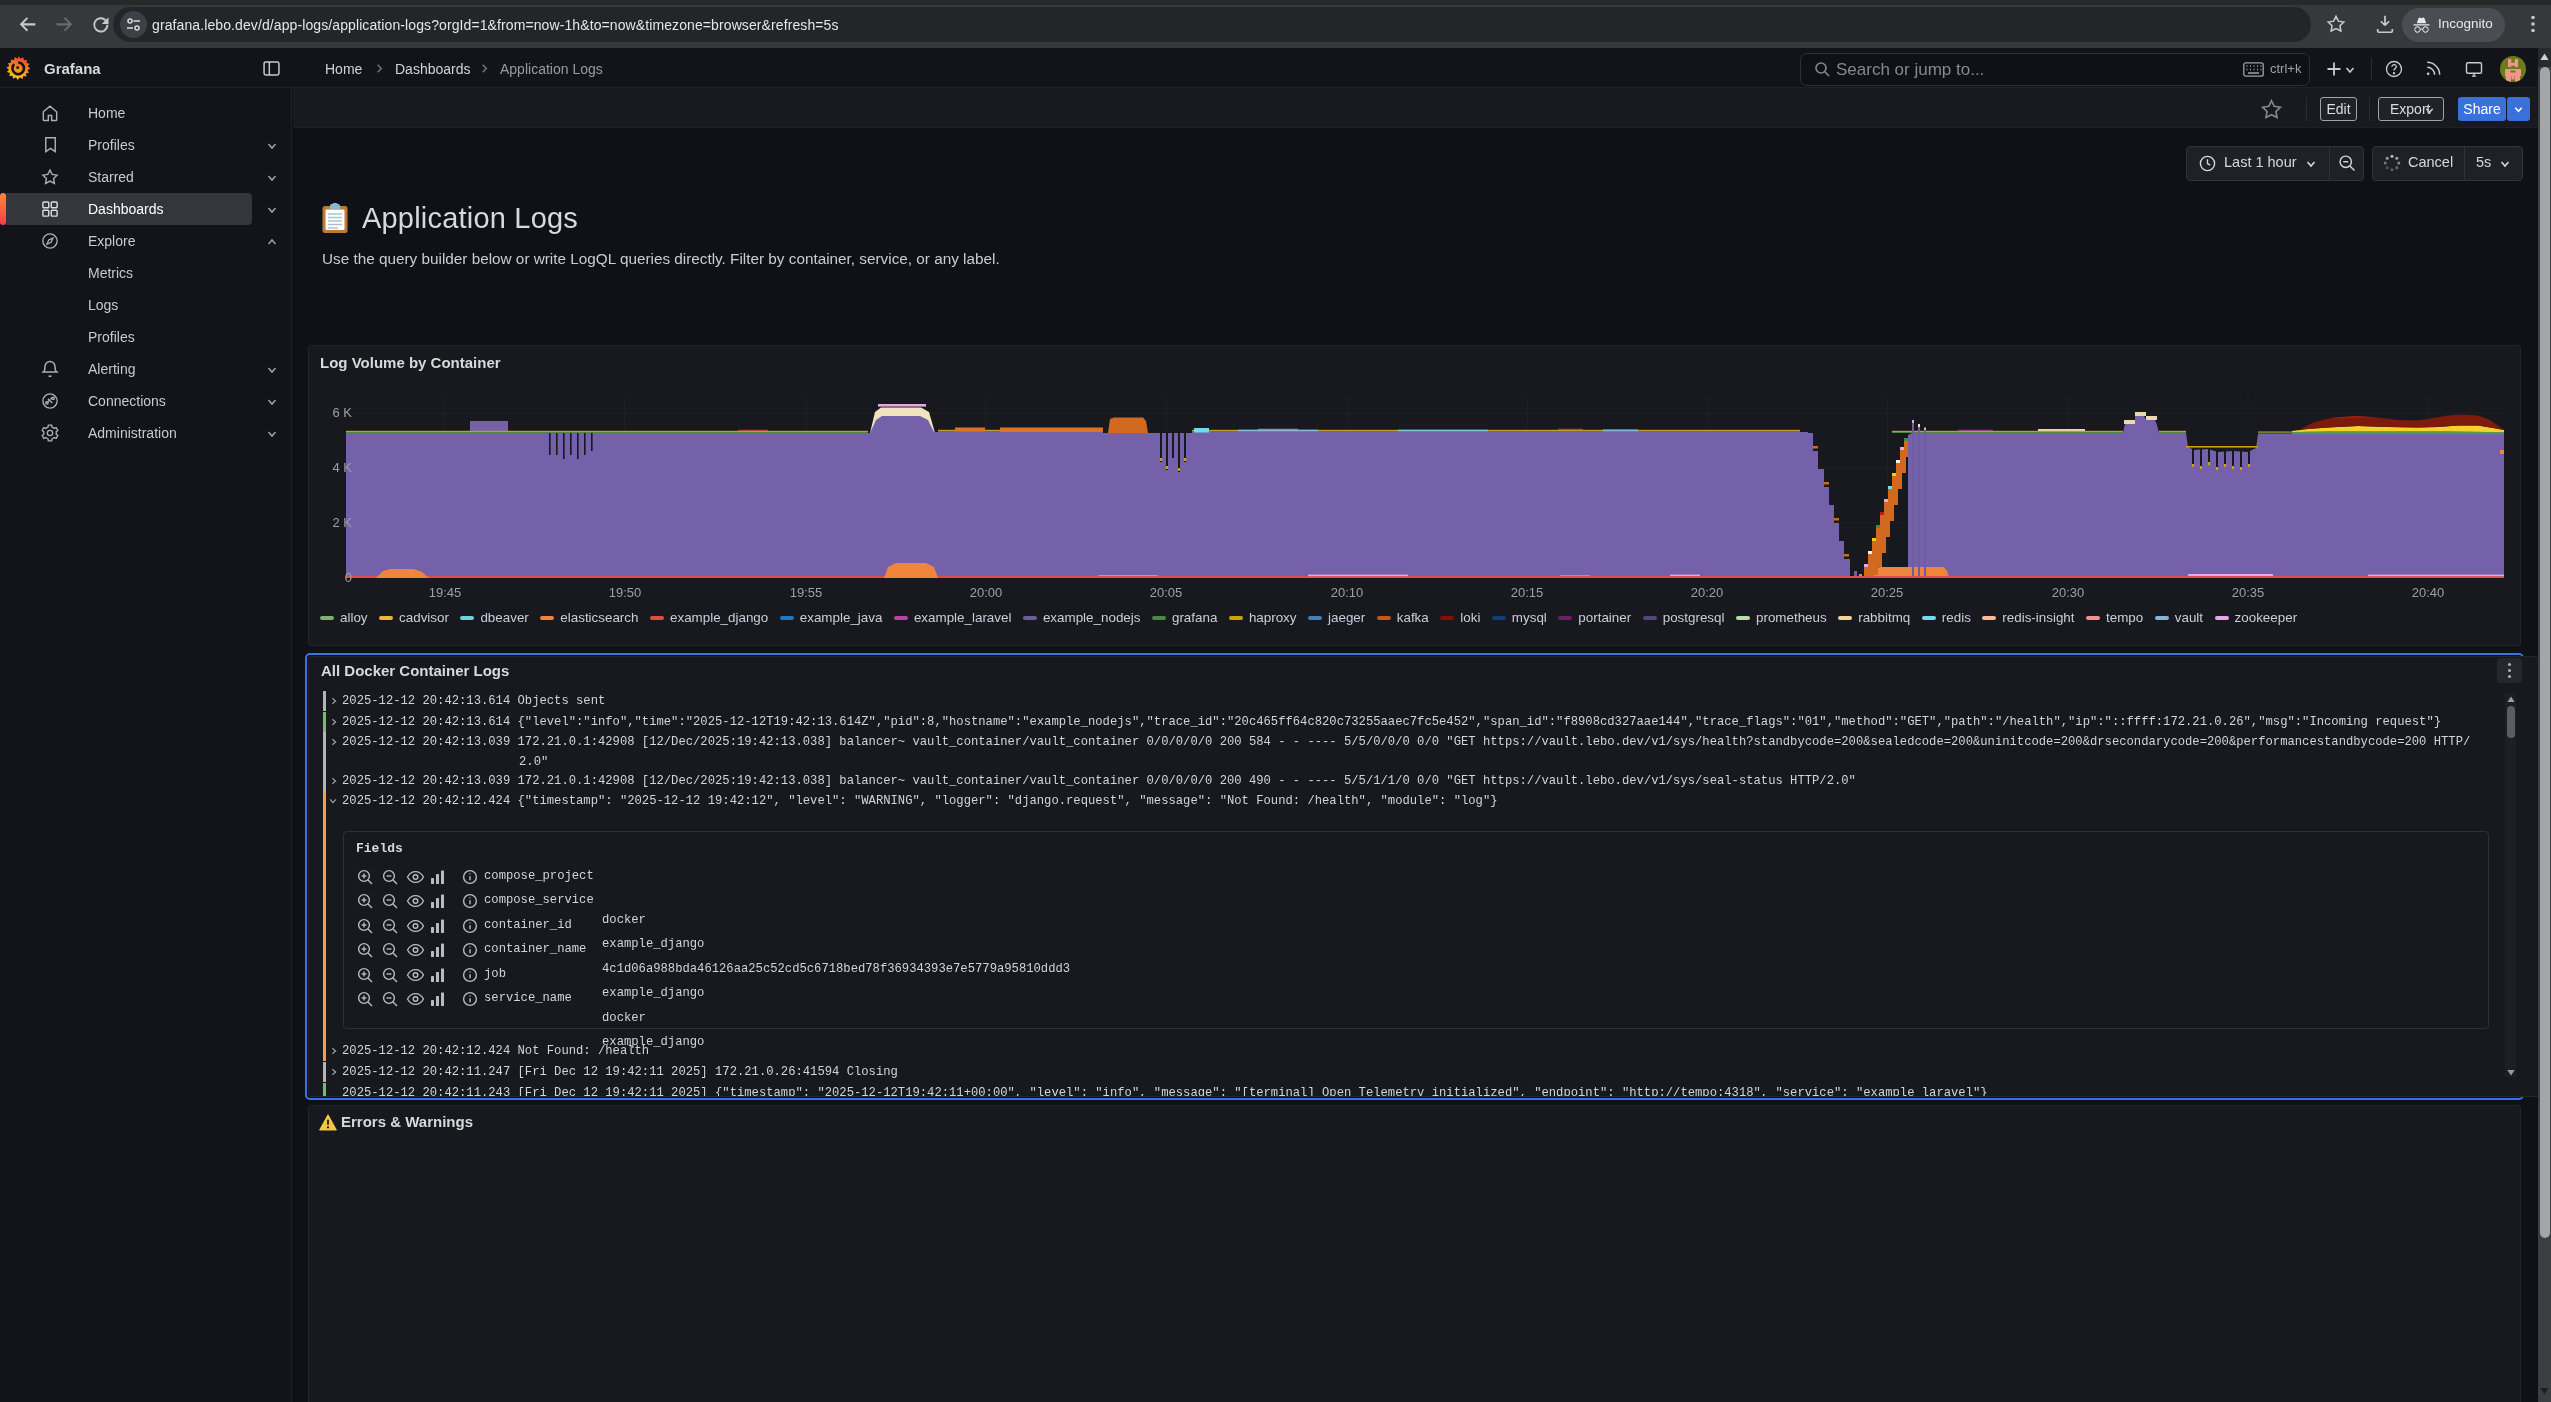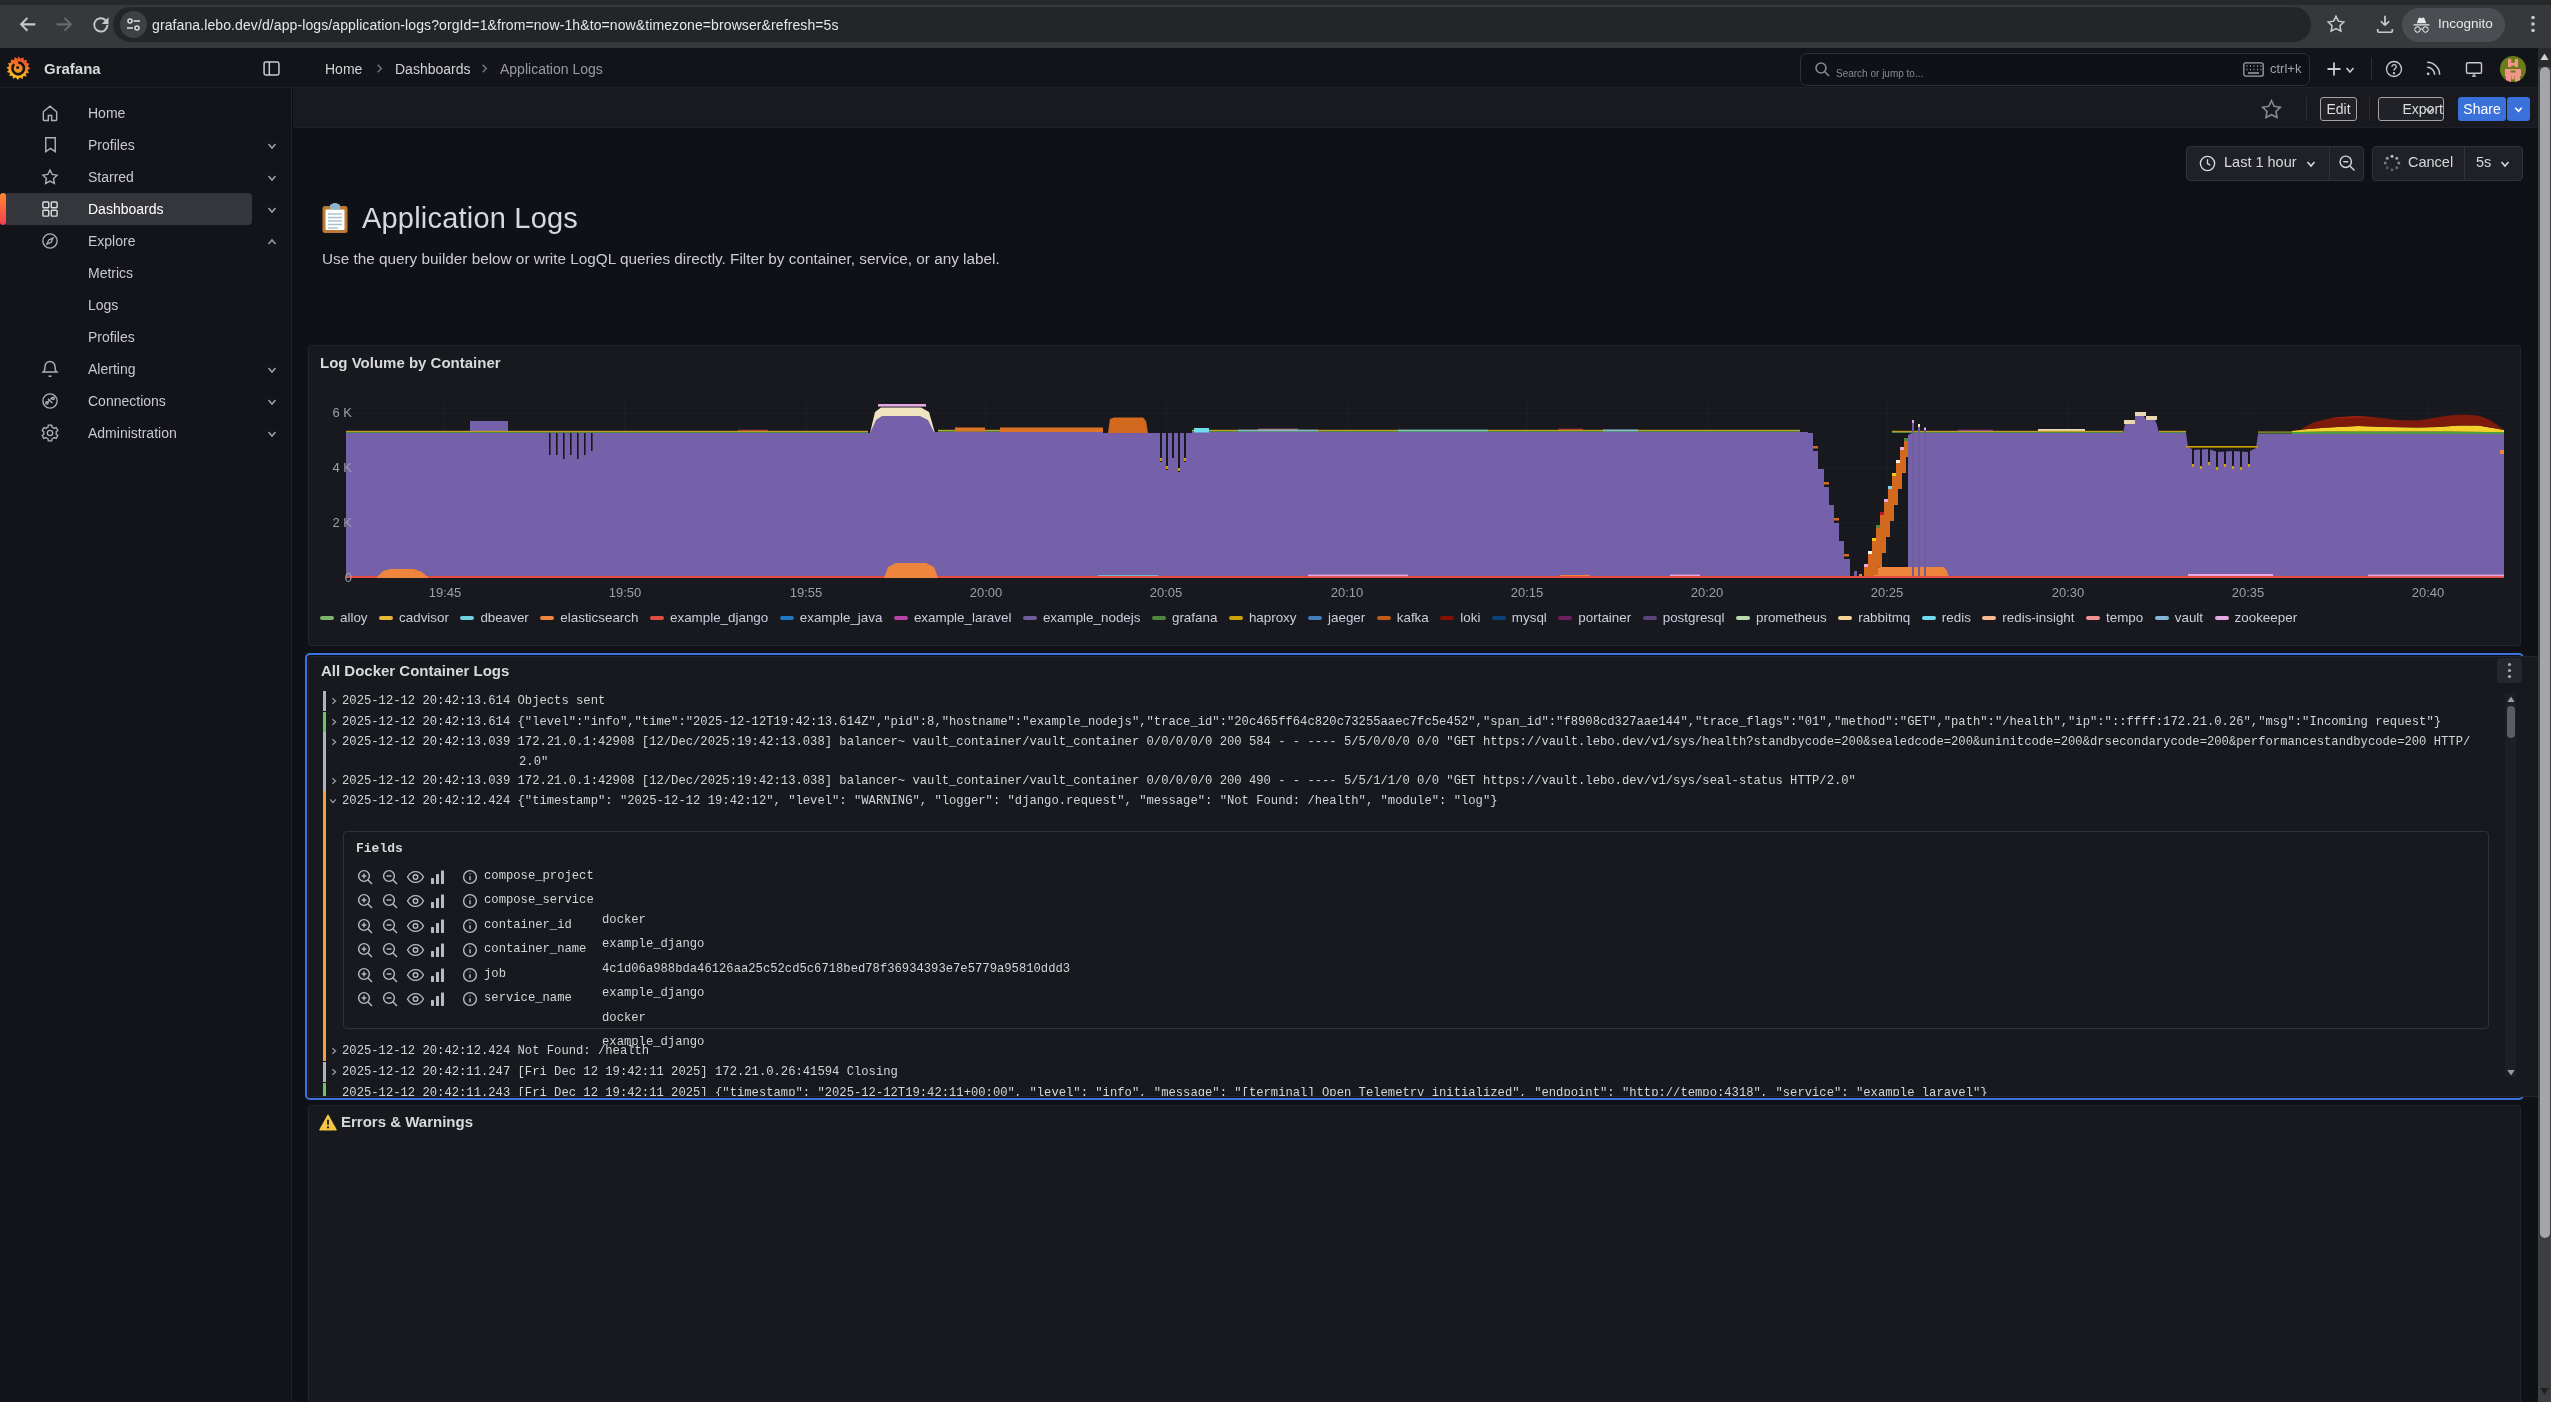--- a/index.html
+++ b/index.html
@@ -15,21 +15,21 @@
   #urltext { position:absolute; left:152px; top:17px; font-size:14px; color:#e4e6e9; letter-spacing:0.1px; }
   #incog { position:absolute; left:2402px; top:8px; width:103px; height:34px; border-radius:17px; background:#4a4d51; }
   #incog span { position:absolute; left:36px; top:8px; color:#e8e9eb; font-size:13.5px; }
   
   #gheader { position:absolute; left:0; top:48px; width:2551px; height:40px; background:#13141a; border-bottom:1px solid #202126; }
   #glogotext { position:absolute; left:44px; top:60px; font-size:15px; font-weight:600; color:#d8d9da; }
   .crumb { position:absolute; top:61px; font-size:14px; color:#d2d3d7; }
   .crumb.dim { color:#9a9ba1; }
   .crumbsep { position:absolute; top:63px; width:11px; height:11px; }
   #searchbox { position:absolute; left:1800px; top:53px; width:510px; height:33px; background:#101117; border:1px solid #2e3036; border-radius:7px; }
-  #searchtext { position:absolute; left:1836px; top:60px; font-size:10px; color:#86888f;margin-top:8px; }
+  #searchtext { position:absolute; left:1836px; top:60px; font-size:17px; color:#86888f; }
   #ctrlk { position:absolute; left:2270px; top:61px; font-size:13px; color:#9fa1a7; }
   .hico { position:absolute; top:59px; width:20px; height:20px; }
   
   #grow2 { position:absolute; left:293px; top:88px; width:2245px; height:40px; background:#191a20; border-bottom:1px solid #1f2025; }
   #sidebar { position:absolute; left:0; top:88px; width:292px; height:1314px; background:#13141a; border-right:1px solid #202126; }
   .btn { position:absolute; top:97px; height:24px; border-radius:3px; font-size:14px; color:#dcdde0; text-align:center; }
   .btn.dark { background:#212227; border:1px solid #a3a3a3; }
   .vdiv { position:absolute; top:97px; width:1px; height:24px; background:#2c2d33; }
   
   #canvas { position:absolute; left:293px; top:129px; width:2258px; height:1273px; background:#101117; }
@@ -314,21 +314,21 @@
       </svg>
   </div>
 </div>
 
 <svg class="abs" style="left:2259px;top:97px" width="25" height="25" viewBox="0 0 24 24">
     <path d="M12 3.6l2.6 5.3 5.9.9-4.2 4.1 1 5.8-5.3-2.7-5.3 2.7 1-5.8-4.2-4.1 5.9-.9z" fill="none" stroke="#85878d" stroke-width="1.6"></path>
   </svg>
 <div class="vdiv" style="left:2306px"></div>
 <div class="btn dark" style="left:2320px;width:37px;line-height:22px">Edit</div>
 <div class="vdiv" style="left:2369px"></div>
-<div class="btn dark" style="left:2378px;width:66px;line-height:22px;text-align:right;padding-left:11px">Export
+<div class="btn dark" style="left:2378px;width:66px;line-height:22px;text-align:left;padding-left:11px">Export
   <svg style="position:absolute;right:8px;top:7px" width="11" height="11" viewBox="0 0 12 12">
       <path d="M2.5 4l3.5 4 3.5-4" fill="none" stroke="#c9cacf" stroke-width="1.6"></path>
     </svg>
 </div>
 <div class="btn" style="left:2458px;width:48px;background:#3a70da;color:#fff;font-weight:500;line-height:24px">Share</div>
 <div class="btn" style="left:2507px;width:23px;background:#3a70da;line-height:24px">
   <svg style="position:absolute;left:6px;top:7px" width="11" height="11" viewBox="0 0 12 12">
       <path d="M2.5 4l3.5 4 3.5-4" fill="none" stroke="#fff" stroke-width="1.7"></path>
     </svg>
 </div>

